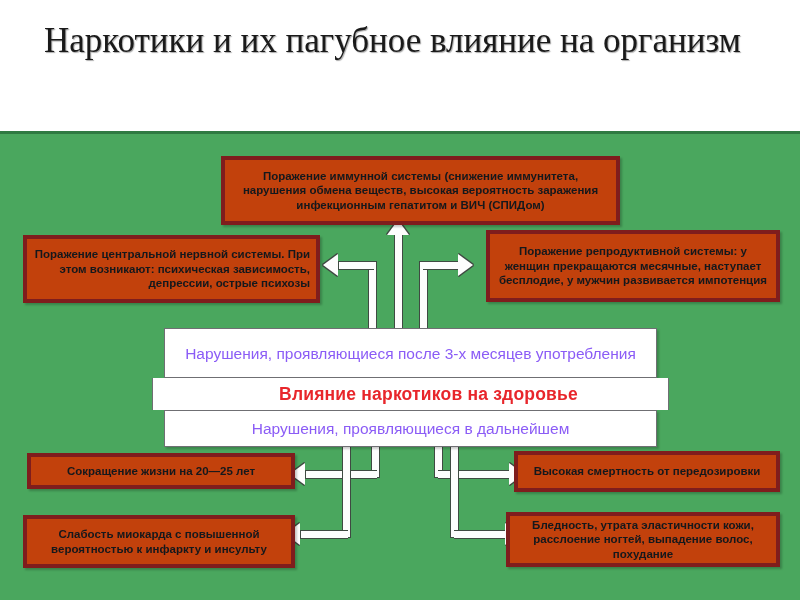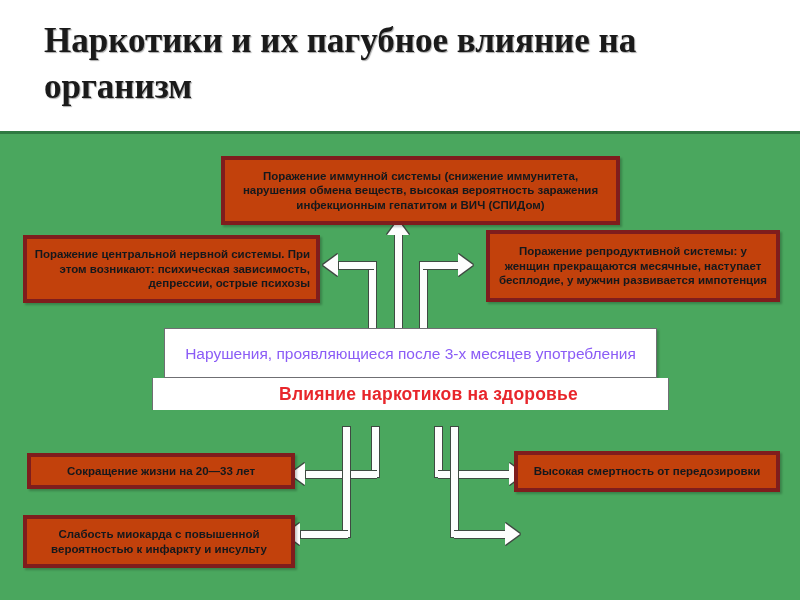--- a/index.html
+++ b/index.html
@@ -29,21 +29,20 @@
     position: absolute;
     left: 44px;
     top: 18px;
     width: 720px;
     font-family: "Liberation Serif", serif;
     font-size: 35px;
     line-height: 46px;
     color: #1a1a1a;
     text-shadow: 1px 1px 1px rgba(140,140,140,0.75);
     letter-spacing: 0px;
-    font-weight: bold;
   }
 
   
   #canvas {
     position: absolute;
     left: 0;
     top: 131px;
     width: 800px;
     height: 469px;
     background: #4aa75e;
@@ -183,28 +182,34 @@
     </div>
 
     <div class="wbox" style="left:164px; top:194px; width:493px; height:50px;">
       <span>Нарушения, проявляющиеся после 3-х месяцев употребления</span>
     </div>
 
     <div id="center-banner" style="left:152px; top:244px; width:517px; height:32px;">
       <span>Влияние наркотиков на здоровье</span>
     </div>
 
+    <div class="wbox" style="left:164px; top:276px; width:493px; height:37px;">
+      <span>Нарушения, проявляющиеся в дальнейшем</span>
+    </div>
 
     <div class="gbox" style="left:27px; top:319px; width:268px; height:36px;">
-      <span>Сокращение жизни на 20—33 лет</span>
+      <span>Сокращение жизни на 20—25 лет</span>
     </div>
 
     <div class="gbox" style="left:514px; top:317px; width:266px; height:41px;">
       <span>Высокая смертность от передозировки</span>
     </div>
 
     <div class="gbox" style="left:23px; top:381px; width:272px; height:53px;">
       <span>Слабость миокарда с повышенной вероятностью к инфаркту и инсульту</span>
     </div>
 
+    <div class="gbox" style="left:506px; top:378px; width:274px; height:55px;">
+      <span>Бледность, утрата эластичности кожи, расслоение ногтей, выпадение волос, похудание</span>
+    </div>
 
   </div>
 </div>
 
 </body></html>

